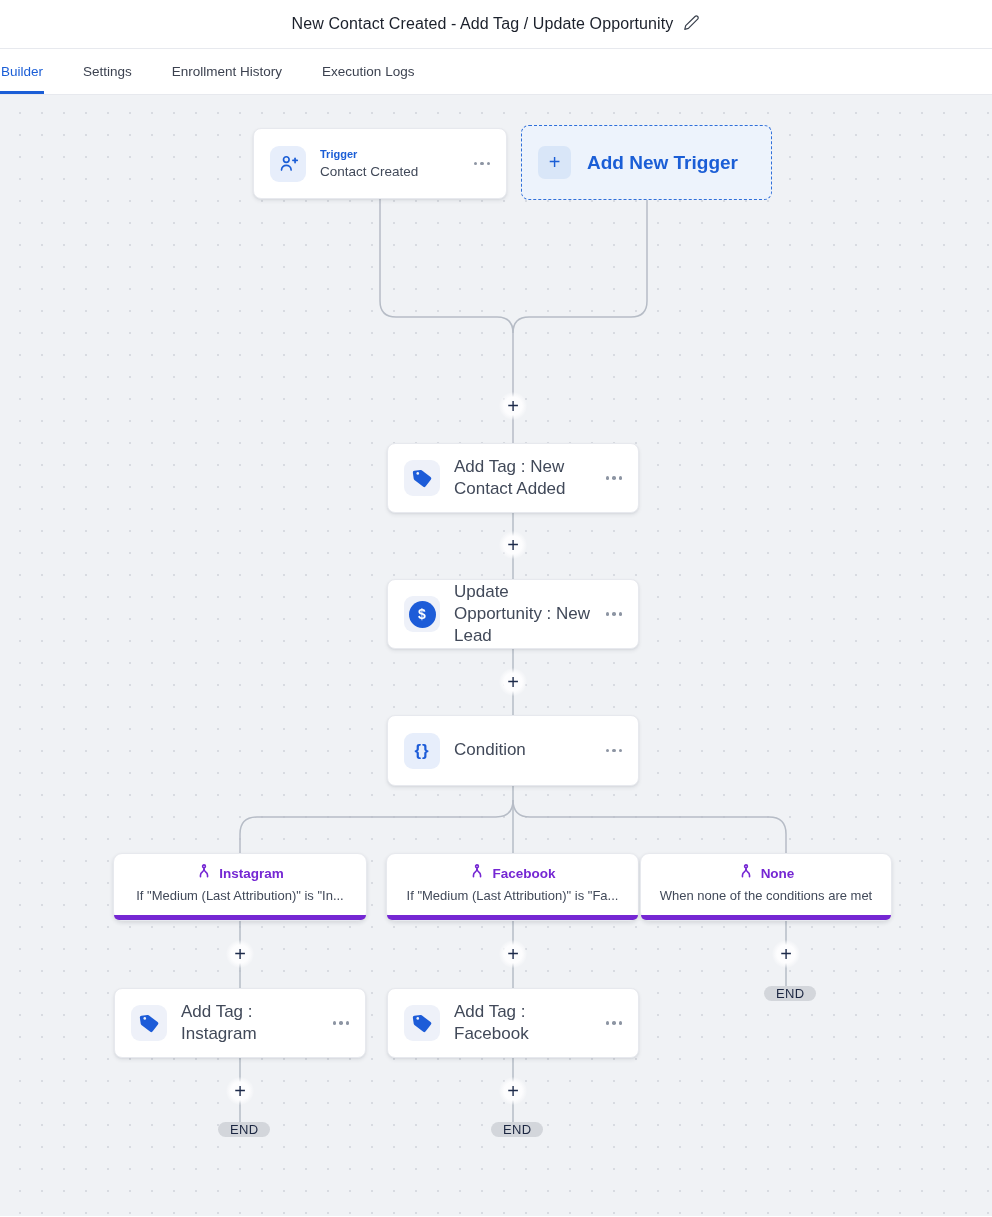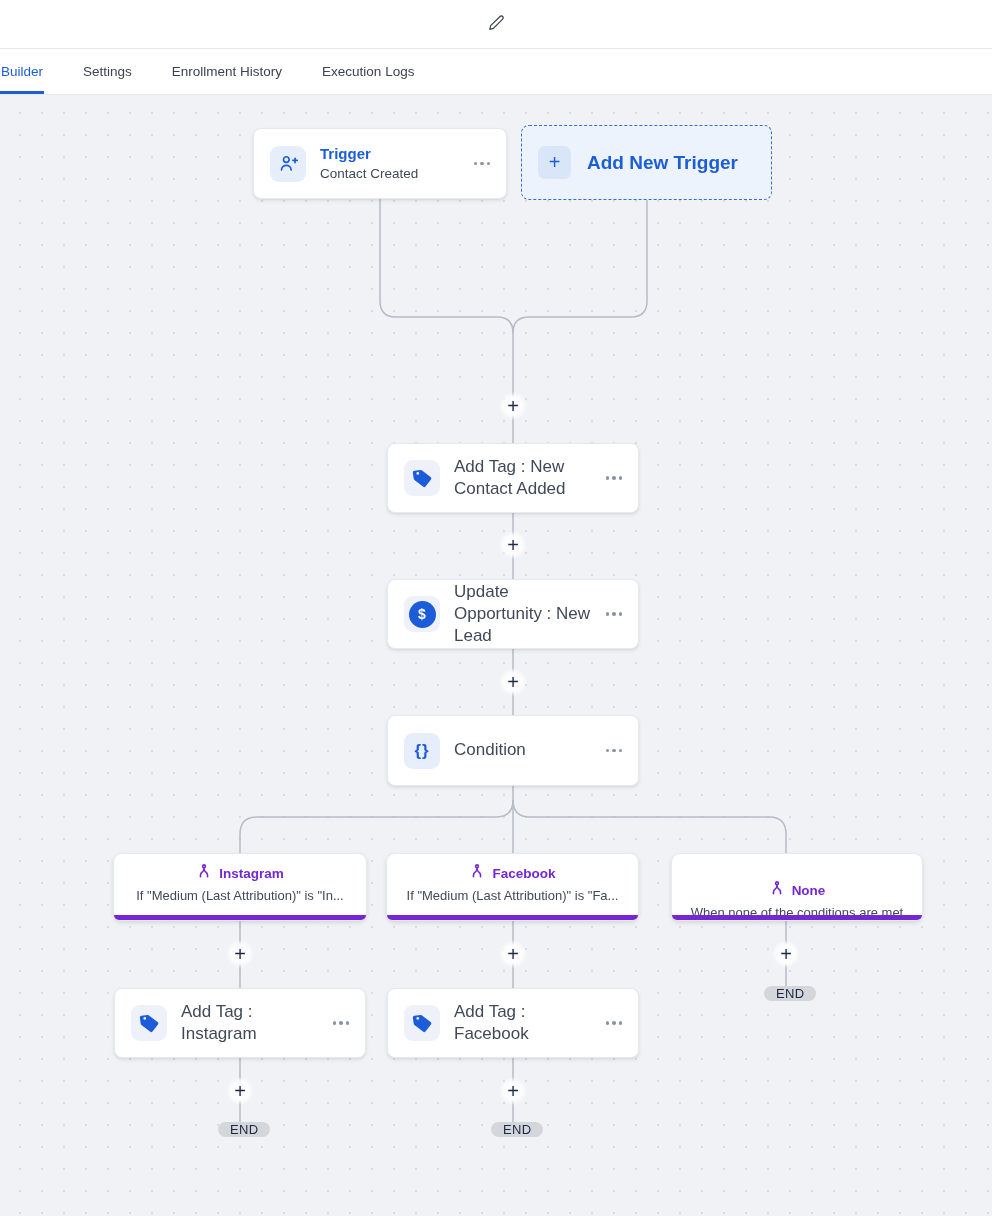--- a/index.html
+++ b/index.html
@@ -84,21 +84,21 @@
   .icon-square{
     width:36px;height:36px;
     border-radius:9px;
     display:flex;align-items:center;justify-content:center;
     flex:none;
   }
   .icon-blue-bg{background:#e7eefb;}
   .icon-gray-bg{background:#eef1f9;}
   .card-text{display:flex;flex-direction:column;line-height:1.3;}
   .card-title{font-size:17px;color:var(--text-dark);max-width:152px;}
-  .trigger-title{font-size:15px;font-weight:700;color:var(--blue);}
+  .trigger-title{font-size:11px;font-weight:700;color:var(--blue);}
   .trigger-sub{font-size:13.5px;color:var(--text-dark);margin-top:2px;}
   .dots{
     margin-left:auto;
     display:flex;gap:3px;
     padding:6px 0;
     cursor:pointer;
   }
   .dots i{width:3.5px;height:3.5px;border-radius:50%;background:#8d95a3;display:block;}
   .dollar-circle{
     width:27px;height:27px;border-radius:50%;
@@ -161,20 +161,21 @@
     padding:0 12px;
     font-size:13px;
     color:#1c2742;
     letter-spacing:.3px;
   }
 </style>
 </head>
 <body>
 
 <div class="header">
+  <span class="header-title">New Contact Created - Add Tag / Update Opportunity</span>
   <button class="pencil-btn">
     <span>
       <svg width="17" height="17" viewBox="0 0 24 24" fill="none" stroke="#3a414d" stroke-width="1.7" stroke-linecap="round" stroke-linejoin="round">
         <path d="M17 3.5a2.6 2.6 0 1 1 3.7 3.7L7.6 20.3 2.5 21.6l1.3-5.1Z"></path>
       </svg>
     </span>
   </button>
 </div>
 
 <div class="tabbar">
@@ -302,21 +303,21 @@
           <path d="M12 8.8c0 4-5.3 3.6-5.3 8.7v2.3"></path>
           <path d="M12 8.8c0 4 5.3 3.6 5.3 8.7v2.3"></path>
         </svg>
       </span>
       <span class="branch-title">Instagram</span>
     </div>
     <span class="branch-sub">If "Medium (Last Attribution)" is "In...</span>
     <div class="branch-accent"></div>
   </div>
 
-  <div class="branch-card" style="left:671px;top:758px;width:252px;height:68px;justify-content:flex-end;">
+  <div class="branch-card" style="left:640px;top:758px;width:252px;height:68px;">
     <div class="branch-head">
       <span>
         <svg width="16" height="17" viewBox="0 0 24 24" fill="none" stroke="#7527d3" stroke-width="2.4" stroke-linecap="round" stroke-linejoin="round">
           <circle cx="12" cy="4.2" r="2.1"></circle>
           <path d="M12 6.5v2.3"></path>
           <path d="M12 8.8c0 4-5.3 3.6-5.3 8.7v2.3"></path>
           <path d="M12 8.8c0 4 5.3 3.6 5.3 8.7v2.3"></path>
         </svg>
       </span>
       <span class="branch-title">None</span>

